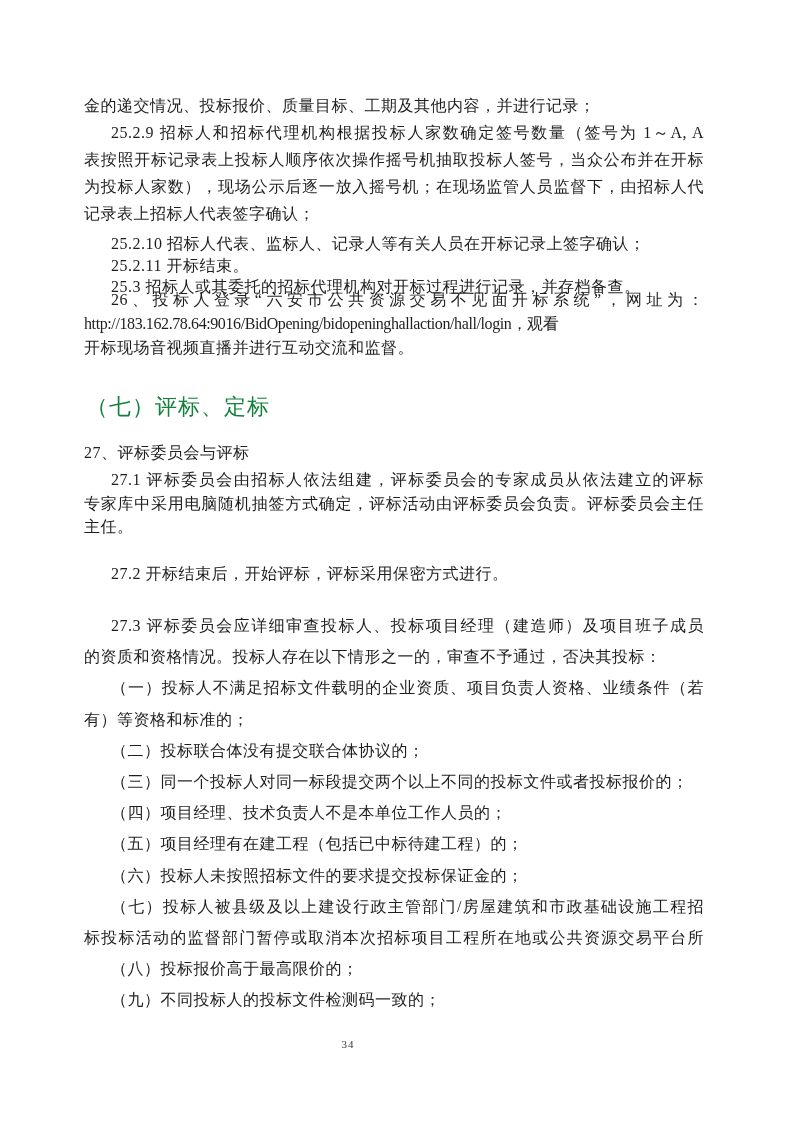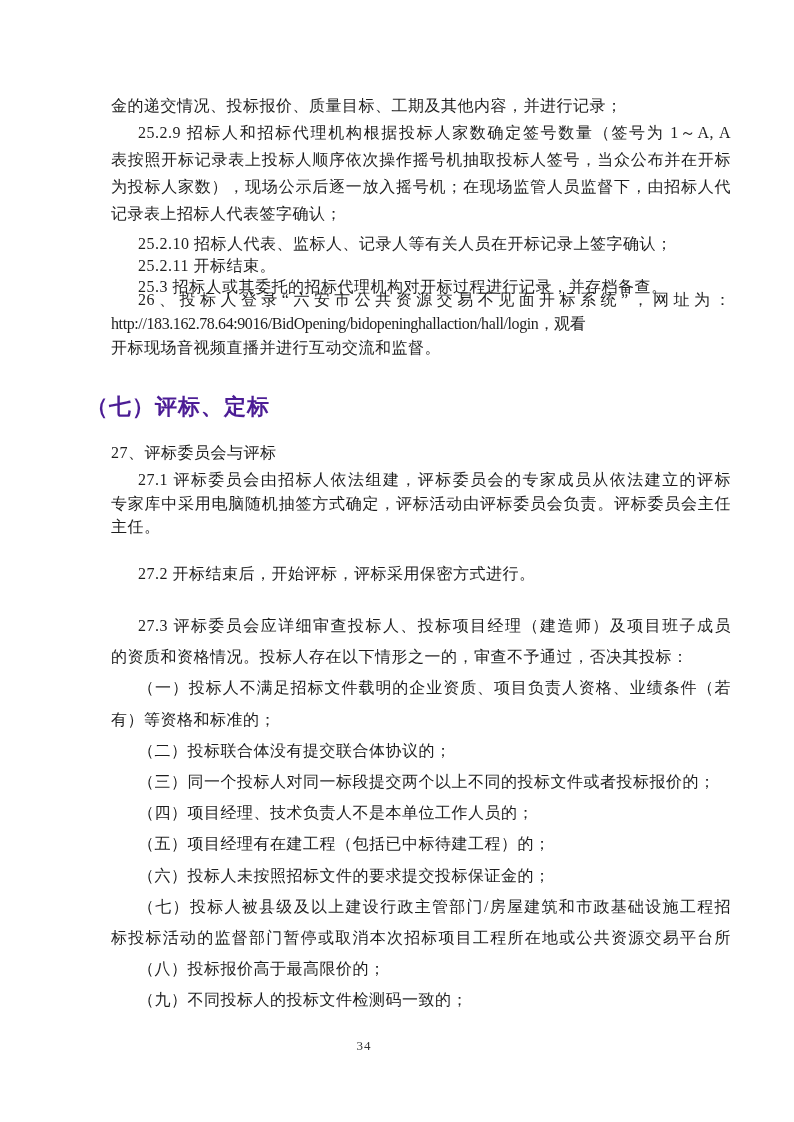--- a/index.html
+++ b/index.html
@@ -11,41 +11,40 @@
     font-family:"Liberation Serif","DejaVu Serif",serif;
     color:#1e1e1e;
     overflow:hidden;
   }
   .block {
     position:absolute;
     left:84px;
     width:620px;
     font-size:16px;
     letter-spacing:0.5px;
-    margin-left:27px;
   }
   .line { min-height:1em; }
   .line.i { text-indent:27px; }           
   .line.j { text-align:justify; text-align-last:justify; } 
   .line.u { white-space:nowrap; letter-spacing:-0.4px; }   
   #blk-a1 { top:92px;  line-height:27px; }
   #blk-a2 { top:233px; line-height:21.5px; }
   #blk-a3 { top:288px; line-height:24px; }
   #heading {
     position:absolute; left:86px; top:391px; width:620px;
-    font-size:22px; font-weight:bold; line-height:32px;
-    letter-spacing:1px; color:#4c1d95;
+    font-size:22px; font-weight:normal; line-height:32px;
+    letter-spacing:1px; color:#15803d;
   }
   #blk-b1 { top:442px; line-height:22px; }
   #blk-b2 { top:468px; line-height:23.5px; }
   #blk-b3 { top:563px; line-height:22px; }
   #blk-b4 { top:610px; line-height:31.2px; }
   #pagenum {
     position:absolute; left:0; top:1038px; width:696px;
-    text-align:center; font-size:13px; color:#333; letter-spacing:1px;margin-left:16px;
+    text-align:center; font-size:11px; color:#333; letter-spacing:1px;
   }
 </style>
 </head>
 <body>
 
 <div class="page">
 
   <div class="block" id="blk-a1">
       <div class="line">金的递交情况、投标报价、质量目标、工期及其他内容，并进行记录；</div>
       <div class="line i j">25.2.9 招标人和招标代理机构根据投标人家数确定签号数量（签号为 1～A, A</div>

